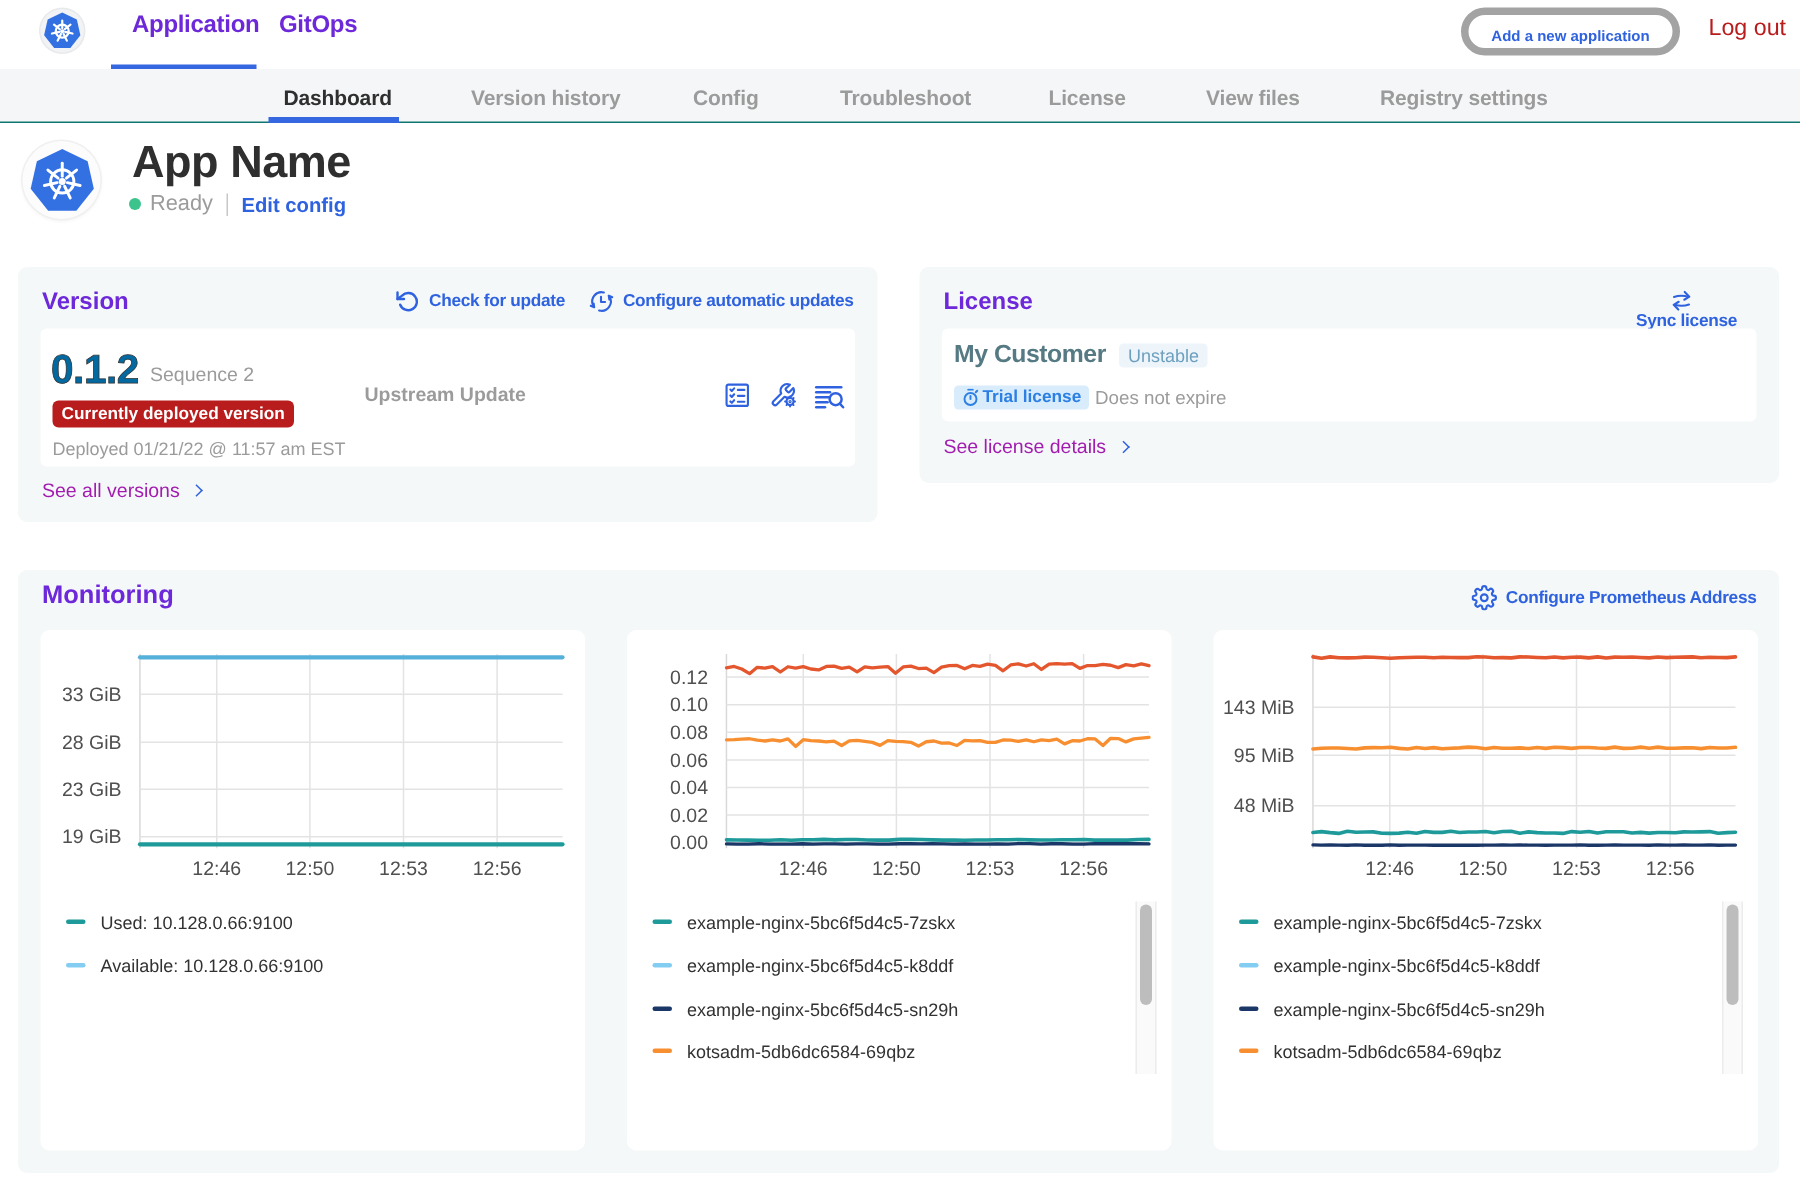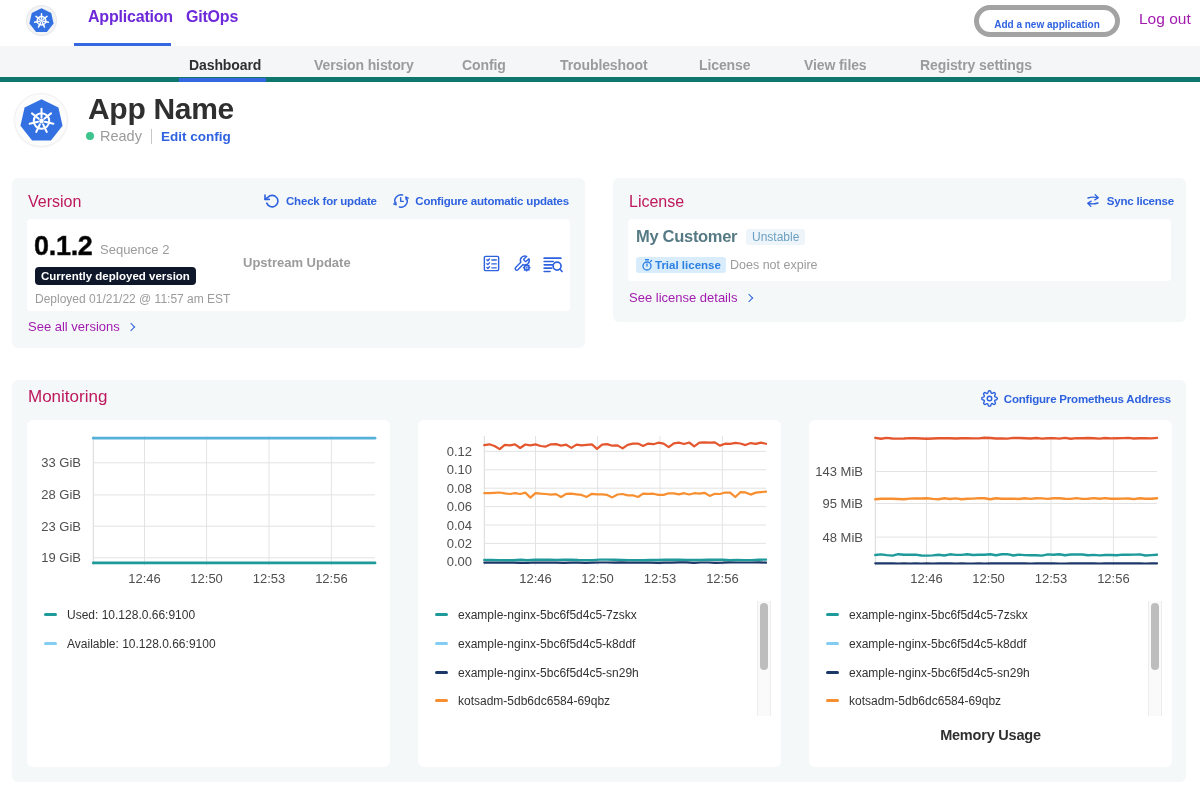--- a/index.html
+++ b/index.html
@@ -4,43 +4,43 @@
 <style>
 * { margin:0; padding:0; box-sizing:border-box; }
 html,body { width:1200px; height:796px; background:#fff; font-family:"Liberation Sans", sans-serif; overflow:hidden; }
 a { text-decoration:none; }
 
 .topnav { position:absolute; left:0; top:0; width:1200px; height:46px; background:#fff; }
 .klogo-sm { position:absolute; left:27px; top:6px; width:29px; height:29px; border-radius:50%; background:#f2f3f5; box-shadow:0 0 0 1px #e8e9eb; display:flex; align-items:center; justify-content:center; }
 .tab { position:absolute; top:0; height:46px; line-height:34px; font-size:16px; font-weight:700; color:#6d28d9; letter-spacing:-0.2px; white-space:nowrap; }
 .tabline { position:absolute; left:74px; top:43px; width:97px; height:3px; background:#3567e0; }
 .addapp { position:absolute; left:974px; top:5px; width:146px; height:32px; border:5px solid #a3a3a3; border-radius:16px; color:#2f62df; font-size:10px; font-weight:700; text-align:center; line-height:30px; background:#fff; white-space:nowrap; }
-.logout { position:absolute; left:1139px; top:0; height:46px; line-height:38px; font-size:15.5px; color:#a21caf; }
-
-.subnav { position:absolute; left:0; top:46px; width:1200px; height:36px; background:#f4f6f8; border-bottom:5px solid #0f766e; }
+.logout { position:absolute; left:1139px; top:0; height:46px; line-height:38px; font-size:15.5px; color:#b91c1c; }
+
+.subnav { position:absolute; left:0; top:46px; width:1200px; height:36px; background:#f4f6f8; border-bottom:1px solid #0f766e; }
 .sn { position:absolute; top:0; height:36px; line-height:38px; font-size:14px; color:#9b9b9b; letter-spacing:-0.1px; white-space:nowrap;font-weight:bold; }
 .sn.active { color:#2f2f2f; font-weight:700; }
 .snline { position:absolute; left:179px; top:78px; width:87px; height:4px; background:#3567e0; }
 
 .klogo-big { position:absolute; left:15px; top:94px; width:52px; height:52px; border-radius:50%; background:#fcfcfc; box-shadow:0 0 0 1px #f0f0f0, 0 1px 3px rgba(0,0,0,0.08); display:flex; align-items:center; justify-content:center; }
 .appname { position:absolute; left:88px; top:92px; font-size:30px; line-height:34px; font-weight:700; color:#2f2f2f; letter-spacing:-0.3px; }
 .statusrow { position:absolute; left:86px; top:128px; height:16px; font-size:14.5px; color:#9b9b9b; display:flex; align-items:center; }
 .dot { width:8px; height:8px; border-radius:50%; background:#3cc48c; margin-right:6px; }
 .vline { width:1px; height:15px; background:#c4c8ca; margin:0 9px; }
 .editcfg { font-size:13.5px; font-weight:700; color:#2f62df; }
 
 .card { position:absolute; background:#f4f8f9; border-radius:6px; }
 #vercard { left:12px; top:178px; width:573px; height:170px; }
 #liccard { left:613px; top:178px; width:573px; height:144px; }
 #moncard { left:12px; top:380px; width:1174px; height:402px; }
-.cardtitle { position:absolute; font-size:16px; font-weight:400; color:#be185d; }
+.cardtitle { position:absolute; font-size:16px; font-weight:700; color:#6d28d9; }
 .whitebox { position:absolute; background:#fff; border-radius:4px; }
 .bluelink { position:absolute; font-size:11.5px; font-weight:700; color:#2f62df; letter-spacing:-0.2px; white-space:nowrap; display:flex; align-items:center; }
 .bluelink svg { margin-right:6px; }
-.badge-green { position:absolute; background:#0f172a; color:#fff; font-size:11.5px; font-weight:700; height:18px; line-height:18px; padding:0 6px; border-radius:4px; }
+.badge-green { position:absolute; background:#b91c1c; color:#fff; font-size:11.5px; font-weight:700; height:18px; line-height:18px; padding:0 6px; border-radius:4px; }
 .seeall { position:absolute; font-size:13px; font-weight:400; color:#a21caf; white-space:nowrap; }
 .chev { display:inline-block; transform:rotate(45deg); width:6px; height:6px; border-top:1.8px solid #2f62df; border-right:1.8px solid #2f62df; margin-left:5px; vertical-align:1px;}
 
 .chartcard { position:absolute; top:40px; width:363px; height:347px; background:#fff; border-radius:6px; }
 .charttitle { position:absolute; width:100%; text-align:center; top:307px; font-size:14.5px; letter-spacing:-0.2px; font-weight:700; color:#2f2f2f; }
 .legend { position:absolute; font-size:12px; color:#323232; white-space:nowrap; }
 .legenddash { display:inline-block; width:13px; height:3px; border-radius:2px; margin-right:10px; vertical-align:3px; }
 </style>
 </head>
 <body>
@@ -116,21 +116,21 @@
     <svg width="16" height="16" viewBox="0 0 24 24" fill="none" stroke="#2f62df" stroke-width="2.1" stroke-linecap="round" stroke-linejoin="round">
         <path d="M14.41 3.02 A 9.3 9.3 0 0 0 3.57 15.93"></path>
         <path d="M9.59 20.98 A 9.3 9.3 0 0 0 19.33 6.27"></path>
         <polyline points="22.85 7.70 19.33 6.27 19.86 10.04"></polyline>
         <polyline points="1.15 16.30 4.67 17.73 4.14 13.96"></polyline>
         <polyline points="11.5 7.2 11.5 12.5 15.6 12.5"></polyline>
       </svg>
     <span>Configure automatic updates</span>
   </div>
   <div class="whitebox" style="left:15px;top:41px;width:543px;height:92px;">
-    <span style="position:absolute;left:7px;top:13px;font-size:27px;line-height:28px;font-weight:700;color:#000000;letter-spacing:-0.3px;text-align:right;-webkit-text-stroke:0.5px #2f2f2f;">0.1.2</span>
+    <span style="position:absolute;left:7px;top:13px;font-size:27px;line-height:28px;font-weight:700;color:#0369a1;letter-spacing:-0.3px;text-align:right;-webkit-text-stroke:0.5px #2f2f2f;">0.1.2</span>
     <span style="position:absolute;left:73px;top:23px;font-size:13px;color:#9b9b9b;">Sequence 2</span>
     <span class="badge-green" style="left:8px;top:48px;">Currently deployed version</span>
     <span style="position:absolute;left:8px;top:73px;font-size:12px;color:#9b9b9b;">Deployed 01/21/22 @ 11:57 am EST</span>
     <span style="position:absolute;left:216px;top:36px;font-size:13px;font-weight:700;color:#9b9b9b;">Upstream Update</span>
     
     <g>
     <svg style="position:absolute;left:455px;top:35px;" width="19" height="19" viewBox="0 0 24 24" fill="none" stroke="#2f62df" stroke-width="1.8" stroke-linecap="round" stroke-linejoin="round">
       <rect x="3" y="3" width="18" height="18" rx="1.5"></rect>
       <polyline points="6.2 7.2 7.4 8.4 9.4 6.2"></polyline>
           <polyline points="6.2 12.2 7.4 13.4 9.4 11.2"></polyline>
@@ -163,21 +163,21 @@
       <circle cx="18.5" cy="14.5" r="4.8"></circle>
           <line x1="22" y1="18.3" x2="24.5" y2="21"></line>
     </svg>
     </g>
   </div>
   <a class="seeall" style="left:16px;top:141px;">See all versions <span class="chev"></span></a>
 </div>
 
 <div class="card" id="liccard">
   <div class="cardtitle" style="left:16px;top:15px;">License</div>
-  <div class="bluelink" style="right:12px;top:15px;">
+  <div class="bluelink" style="right:28px;top:15px;flex-direction:column;">
     <svg width="16" height="15" viewBox="0 0 24 22" fill="none" stroke="#2f62df" stroke-width="2.1" stroke-linecap="round" stroke-linejoin="round">
         <path d="M4.5 7.2 C 9 5.6, 14 5.6, 19 6.9"></path>
         <polyline points="15.2 2.2 19.8 6.9 14.8 10"></polyline>
         <path d="M19.5 14.8 C 15 16.4, 10 16.4, 5 15.1"></path>
         <polyline points="8.8 19.8 4.2 15.1 9.2 12"></polyline>
       </svg>
     <span>Sync license</span>
   </div>
   <div class="whitebox" style="left:15px;top:41px;width:543px;height:62px;">
     <span style="position:absolute;left:8px;top:8px;font-size:16.5px;letter-spacing:-0.3px;font-weight:700;color:#567a84;">My Customer</span>
@@ -287,15 +287,14 @@
         <polyline points="66.3,79.3 72.0,78.8 77.8,78.7 83.5,78.7 89.3,79.0 95.0,79.3 100.8,78.6 106.5,78.4 112.3,78.5 118.0,78.2 123.8,78.9 129.5,79.3 135.3,78.3 141.0,79.0 146.8,78.4 152.5,79.2 158.3,78.8 164.0,78.6 169.8,78.1 175.5,78.3 181.3,79.2 187.0,78.3 192.8,78.8 198.5,78.8 204.3,78.6 210.0,79.0 215.8,78.3 221.5,78.9 227.3,78.2 233.0,78.4 238.8,78.9 244.5,78.3 250.3,78.3 256.0,78.7 261.8,78.9 267.5,78.1 273.3,78.9 279.0,78.8 284.8,78.1 290.5,78.8 296.3,78.1 302.0,78.8 307.8,78.8 313.5,78.6 319.3,78.5 325.0,79.1 330.8,78.3 336.5,78.7 342.3,78.7 348.0,78.2" fill="none" stroke="#f78f31" stroke-width="2.4" stroke-linejoin="round" stroke-linecap="round"></polyline>
         <polyline points="66.3,143.3 72.0,143.4 77.8,143.3 83.5,143.4 89.3,143.5 95.0,143.3 100.8,143.5 106.5,143.4 112.3,143.5 118.0,143.3 123.8,143.5 129.5,143.4 135.3,143.4 141.0,143.4 146.8,143.5 152.5,143.4 158.3,143.5 164.0,143.5 169.8,143.4 175.5,143.5 181.3,143.4 187.0,143.4 192.8,143.3 198.5,143.4 204.3,143.3 210.0,143.4 215.8,143.4 221.5,143.5 227.3,143.4 233.0,143.4 238.8,143.4 244.5,143.3 250.3,143.5 256.0,143.5 261.8,143.4 267.5,143.3 273.3,143.4 279.0,143.4 284.8,143.4 290.5,143.5 296.3,143.3 302.0,143.4 307.8,143.4 313.5,143.3 319.3,143.4 325.0,143.4 330.8,143.3 336.5,143.5 342.3,143.4 348.0,143.4" fill="none" stroke="#1b3768" stroke-width="2.2" stroke-linejoin="round" stroke-linecap="round"></polyline>
         <polyline points="66.3,135.0 72.0,134.4 77.8,135.1 83.5,135.6 89.3,134.2 95.0,134.8 100.8,134.7 106.5,134.6 112.3,135.5 118.0,135.6 123.8,135.4 129.5,134.8 135.3,135.5 141.0,134.3 146.8,134.9 152.5,134.9 158.3,134.2 164.0,135.0 169.8,134.7 175.5,134.7 181.3,134.3 187.0,135.2 192.8,134.3 198.5,134.2 204.3,135.5 210.0,134.6 215.8,135.1 221.5,135.3 227.3,135.3 233.0,135.6 238.8,134.4 244.5,134.8 250.3,134.3 256.0,135.3 261.8,134.5 267.5,134.5 273.3,134.5 279.0,135.3 284.8,134.9 290.5,135.4 296.3,135.0 302.0,135.0 307.8,135.2 313.5,134.6 319.3,134.7 325.0,134.6 330.8,134.4 336.5,135.5 342.3,135.1 348.0,134.8" fill="none" stroke="#1f9a9a" stroke-width="2.4" stroke-linejoin="round" stroke-linecap="round"></polyline>
       </svg>
     <div class="legend" style="left:17px;top:188px;"><span class="legenddash" style="background:#1f9a9a;"></span>example-nginx-5bc6f5d4c5-7zskx</div>
     <div class="legend" style="left:17px;top:217px;"><span class="legenddash" style="background:#84cdf2;"></span>example-nginx-5bc6f5d4c5-k8ddf</div>
     <div class="legend" style="left:17px;top:246px;"><span class="legenddash" style="background:#1b3768;"></span>example-nginx-5bc6f5d4c5-sn29h</div>
     <div class="legend" style="left:17px;top:274px;"><span class="legenddash" style="background:#f78f31;"></span>kotsadm-5db6dc6584-69qbz</div>
     <div style="position:absolute;left:339px;top:181px;width:14px;height:115px;background:#fafafa;border-left:1px solid #ececec;border-right:1px solid #ececec;"></div>
     <div style="position:absolute;left:342px;top:183px;width:8px;height:67px;background:#bdbdbd;border-radius:4px;"></div>
-    <div class="charttitle">Memory Usage</div>
   </div>
 </div>
 
 </body></html>

